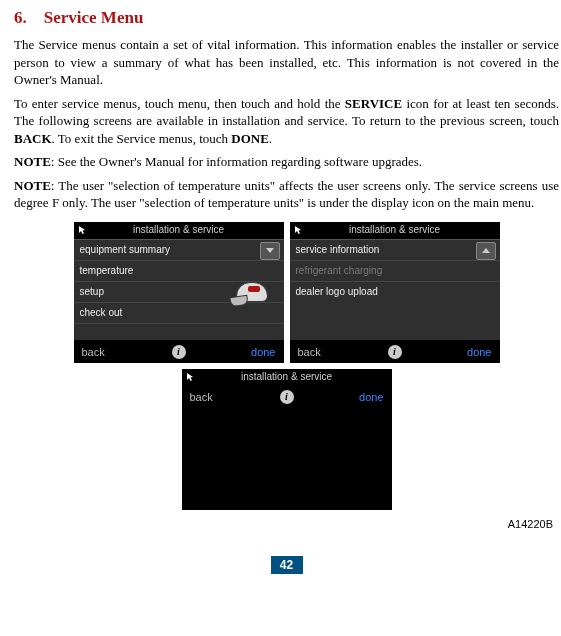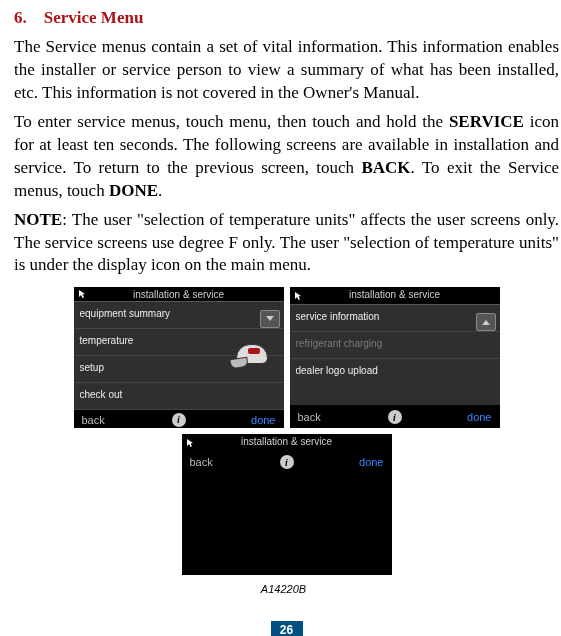--- a/index.html
+++ b/index.html
@@ -15,21 +15,21 @@
     padding: 8px 2px 10px 14px;
     box-sizing: border-box;
   }
   h2.section-title {
     color: rgb(170, 20, 20);
     font-size: 17px;
     font-weight: bold;
     margin: 0 0 8px 0;
   }
   p.body {
-    font-size: 17px;
+    font-size: 13px;
     line-height: 1.35;
     margin: 0 0 6px 0;
     text-align: justify;
   }
   .bold { font-weight: bold; }
   .figure-area {
     margin: 10px 0 4px 0;
   }
   .figure-row {
     display: flex;
@@ -78,25 +78,25 @@
     flex: 1;
     border-top: 1px solid #555;
     border-bottom: 1px solid #000;
     padding: 0;
     position: relative;
   }
   .ds-row {
     height: 20px;
     border-bottom: 1px solid #444;
     display: flex;
+    align-items: center;
     padding-left: 6px;
     color: #eee;
     font-size: 10px;
     position: relative;
-    margin-top: 6px;
   }
   .ds-row.dim { color: #7a7a7a; }
   .ds-row:last-child { border-bottom: none; }
   .ds-chip {
     position: absolute;
     right: 4px;
     top: 2px;
     width: 18px;
     height: 16px;
     background: #555;
@@ -166,25 +166,24 @@
     border-radius: 2px;
   }
   .chevron {
     width: 0; height: 0;
     border-left: 4px solid transparent;
     border-right: 4px solid transparent;
   }
   .chevron.up { border-bottom: 5px solid #ccc; }
   .chevron.down { border-top: 5px solid #ccc; }
   .figure-caption {
-    text-align: center;
+    text-align: right;
     font-family: Arial, sans-serif;
     font-size: 11px;
     margin: 8px 6px 0 0;
-    font-style: italic;
   }
   .page-number-bar {
     margin: 26px auto 0 auto;
     width: 32px;
     height: 18px;
     background: rgb(0, 80, 130);
     color: #fff;
     font-family: Arial, sans-serif;
     font-size: 12px;
     font-weight: bold;
@@ -203,20 +202,23 @@
     <span>6.</span>&nbsp;&nbsp;&nbsp;
     <span>Service Menu</span>
   </h2>
 
   <p class="body">The Service menus contain a set of vital information. This information enables the installer or service person to view a summary of what has been installed, etc. This information is not covered in the Owner's Manual.</p>
 
   <p class="body">
     <span>To enter service menus, touch menu, then touch and hold the </span><span class="bold">SERVICE</span><span> icon for at least ten seconds. The following screens are available in installation and service. To return to the previous screen, touch </span><span class="bold">BACK</span><span>. To exit the Service menus, touch </span><span class="bold">DONE</span><span>.</span>
   </p>
 
+  <p class="body">
+    <span class="bold">NOTE</span><span>:  See the Owner's Manual for information regarding software upgrades.</span>
+  </p>
 
   <p class="body">
     <span class="bold">NOTE</span><span>:  The user "selection of temperature units" affects the user screens only. The service screens use degree F only. The user "selection of temperature units" is under the display icon on the main menu.</span>
   </p>
 
   <div class="figure-area">
     <div class="figure-row" id="row-top">
         <div class="device-screen">
           <div class="ds-header">
             <div class="ds-cursor"><svg class="svg-cursor" viewBox="0 0 10 10">
@@ -291,15 +293,15 @@
           <div class="ds-footer">
             <span>back</span>
             <div class="info">i</div>
             <span class="done">done</span>
           </div>
         </div>
       </div>
     <div class="figure-caption">A14220B</div>
   </div>
 
-  <div class="page-number-bar">26</div>
+  <div class="page-number-bar">42</div>
 
 </div>
 
 </body></html>

